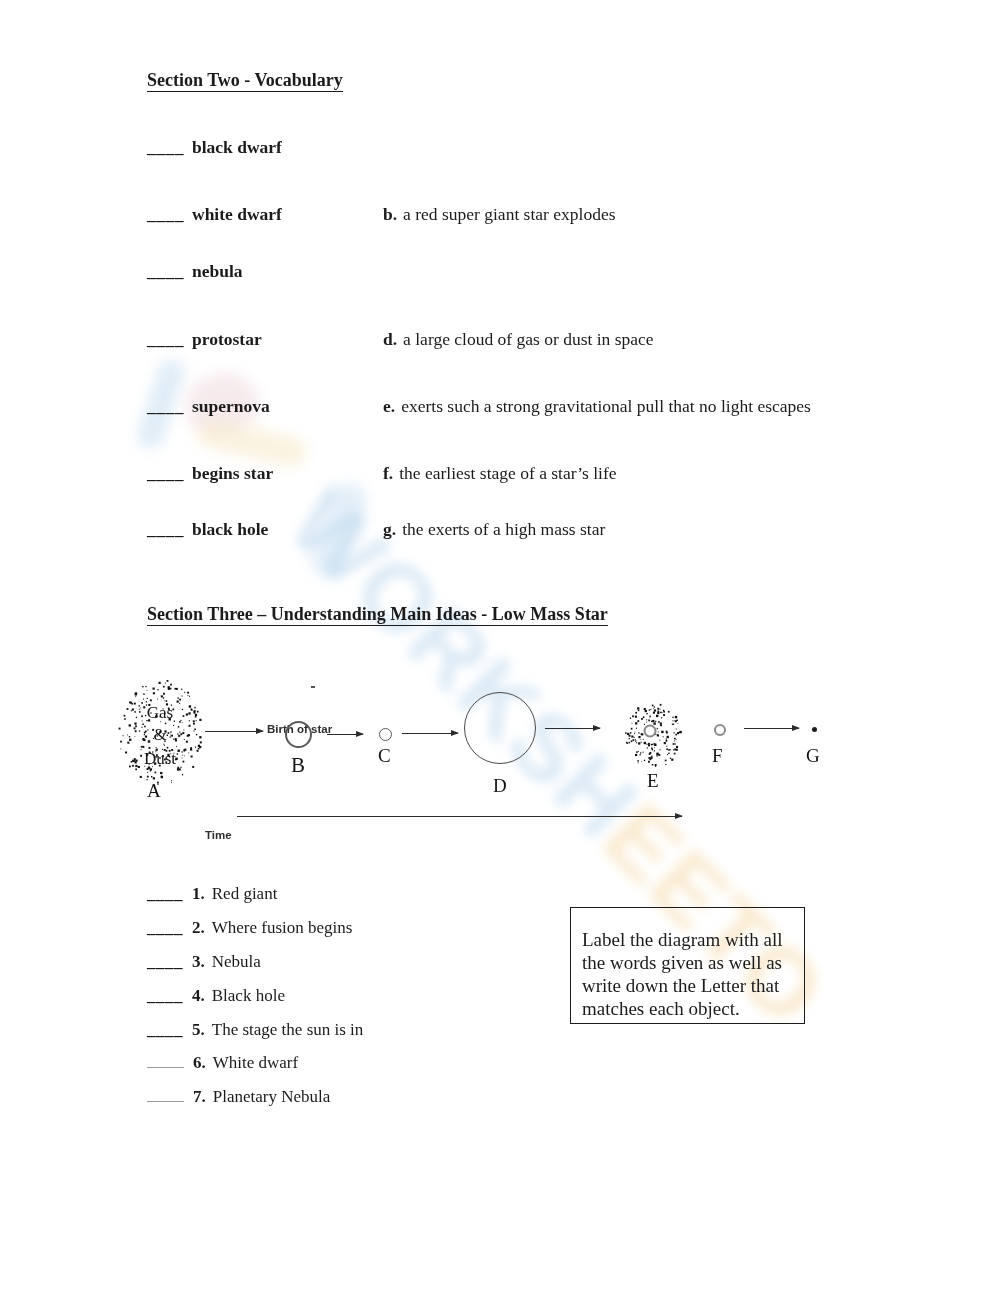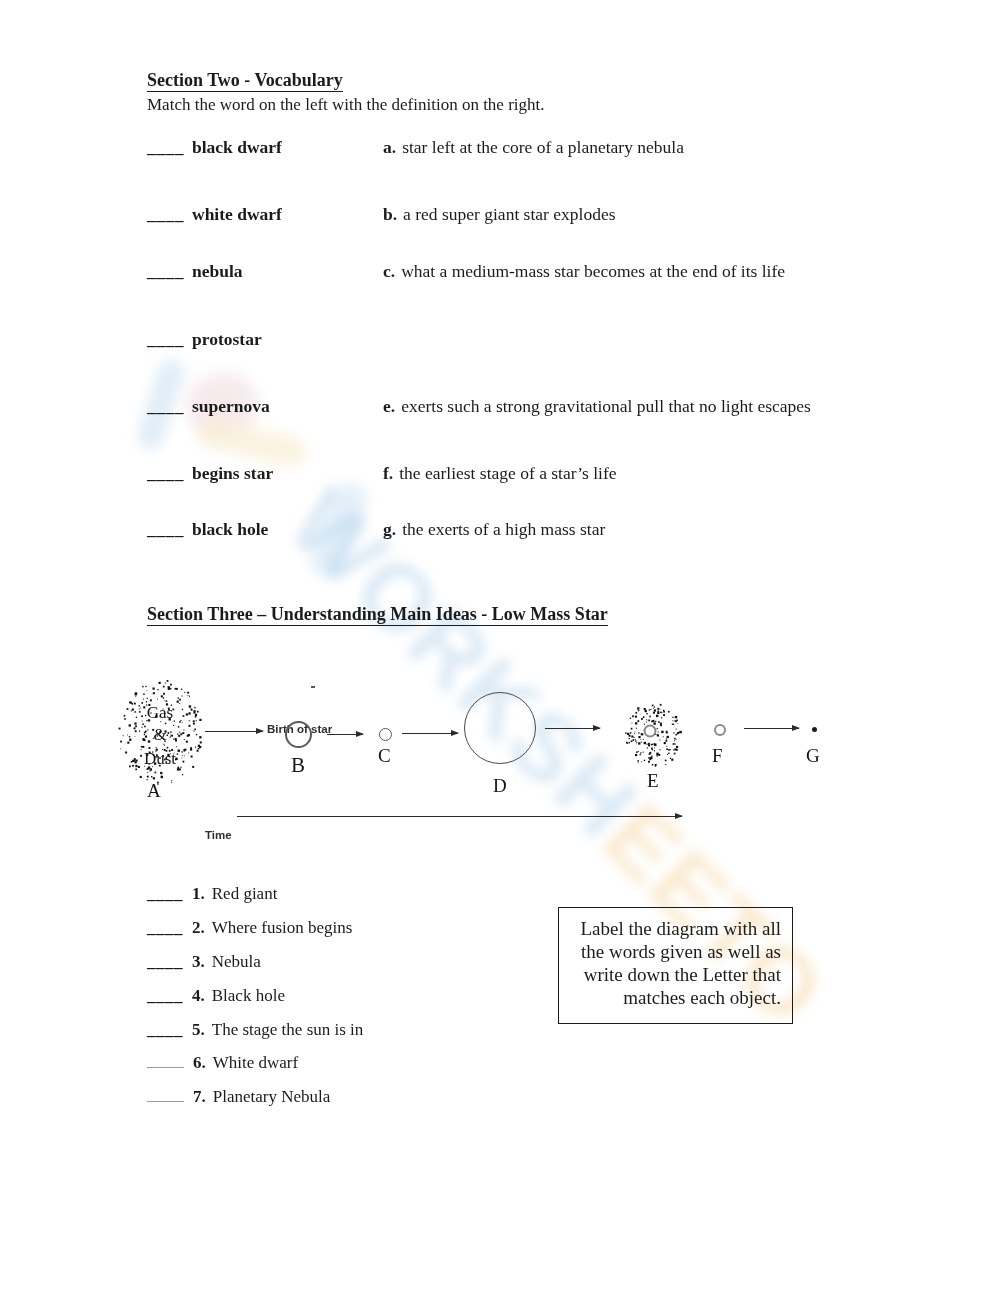--- a/index.html
+++ b/index.html
@@ -1,18 +1,18 @@
 <!DOCTYPE html>
 <html><head>
 <meta charset="utf-8">
 <style>
   html,body { margin:0; padding:0; background:#fff; }
   #page {
     position:relative; width:968px; height:1294px; background:#ffffff;
-    font-family:"Liberation Serif", serif; color:#1b1b1b; overflow:hidden;text-align:right;
+    font-family:"Liberation Serif", serif; color:#1b1b1b; overflow:hidden;
   }
 
   
   .wm { position:absolute; pointer-events:none; }
   .wm-blob { filter:blur(7px); opacity:.65; }
   #wm-text {
     left:345px; top:468px; transform:rotate(45deg); transform-origin:0 0;
     font-family:"Liberation Sans", sans-serif; font-weight:bold;
     font-size:95px; letter-spacing:2px; white-space:nowrap;
     filter:blur(6px); opacity:.5;
@@ -43,67 +43,65 @@
   .smallcap { position:absolute; font-family:"Liberation Sans", sans-serif; font-size:11.5px; font-weight:600; color:#2e2e2e;margin-top:20px; }
 
   
   .qrow { position:absolute; left:147px; display:flex; align-items:baseline; font-size:17px; line-height:21px; white-space:nowrap; }
   .qrow .blank { margin-right:9px; }
   .blank-line { display:inline-block; width:37px; height:13px; border-bottom:1.5px solid #9a9a9a; margin-right:9px; }
   .qnum { font-weight:bold; margin-right:7px; }
 
   
   #instruction-box {
-    position:absolute; left:558px; top:907px; width:235px; height:117px;
-    border:1.6px solid #1b1b1b; box-sizing:border-box; padding:9px 11px;
+    position:absolute; left:570px; top:907px; width:235px; height:117px;
+    border:1.6px solid #1b1b1b; box-sizing:border-box; padding:20px 11px;
     font-size:19px; line-height:23px;
   }
 </style>
 </head>
 <body>
 
 <div id="page">
 
   <div class="wm wm-blob" style="left:148px; top:358px; width:26px; height:92px; border-radius:13px; transform:rotate(18deg); background:#cfe3f3;"></div>
   <div class="wm wm-blob" style="left:186px; top:374px; width:72px; height:62px; border-radius:45%; transform:rotate(-12deg); background:#f2e0e4;"></div>
   <div class="wm wm-blob" style="left:197px; top:428px; width:110px; height:29px; border-radius:15px; transform:rotate(13deg); background:#f8ecd0;"></div>
   <div class="wm wm-blob" style="left:322px; top:482px; width:34px; height:96px; border-radius:16px; transform:rotate(20deg); background:#d5e7f5;"></div>
   <div class="wm" id="wm-text">
     <span style="color: rgb(181, 211, 235);">WORKSH</span><span style="color: rgb(244, 213, 160);">EETO</span>
   </div>
 
   <div class="h-title" style="top:70px;">Section Two - Vocabulary</div>
-  <div class="body-line" style="top:94px;">Match the word on the left with the definition on the right.</div>
 
   <div class="vrow" style="top:137px;">
     <div class="left">
         <span class="blank">____</span>
       <span class="term">black dwarf</span>
       </div>
-    <div><span class="dletter">a.</span><span>star left at the core of a planetary nebula</span></div>
   </div>
   <div class="vrow" style="top:204px;">
     <div class="left">
         <span class="blank">____</span>
       <span class="term">white dwarf</span>
       </div>
     <div><span class="dletter">b.</span><span>a red super giant star explodes</span></div>
   </div>
   <div class="vrow" style="top:261px;">
     <div class="left">
         <span class="blank">____</span>
       <span class="term">nebula</span>
       </div>
-    <div><span class="dletter">c.</span><span>what a medium-mass star becomes at the end of its life</span></div>
   </div>
   <div class="vrow" style="top:329px;">
     <div class="left">
         <span class="blank">____</span>
       <span class="term">protostar</span>
       </div>
+    <div><span class="dletter">d.</span><span>a large cloud of gas or dust in space</span></div>
   </div>
   <div class="vrow" style="top:396px;">
     <div class="left">
         <span class="blank">____</span>
       <span class="term">supernova</span>
       </div>
     <div><span class="dletter">e.</span><span>exerts such a strong gravitational pull that no light escapes</span></div>
   </div>
   <div class="vrow" style="top:463px;">
     <div class="left">

